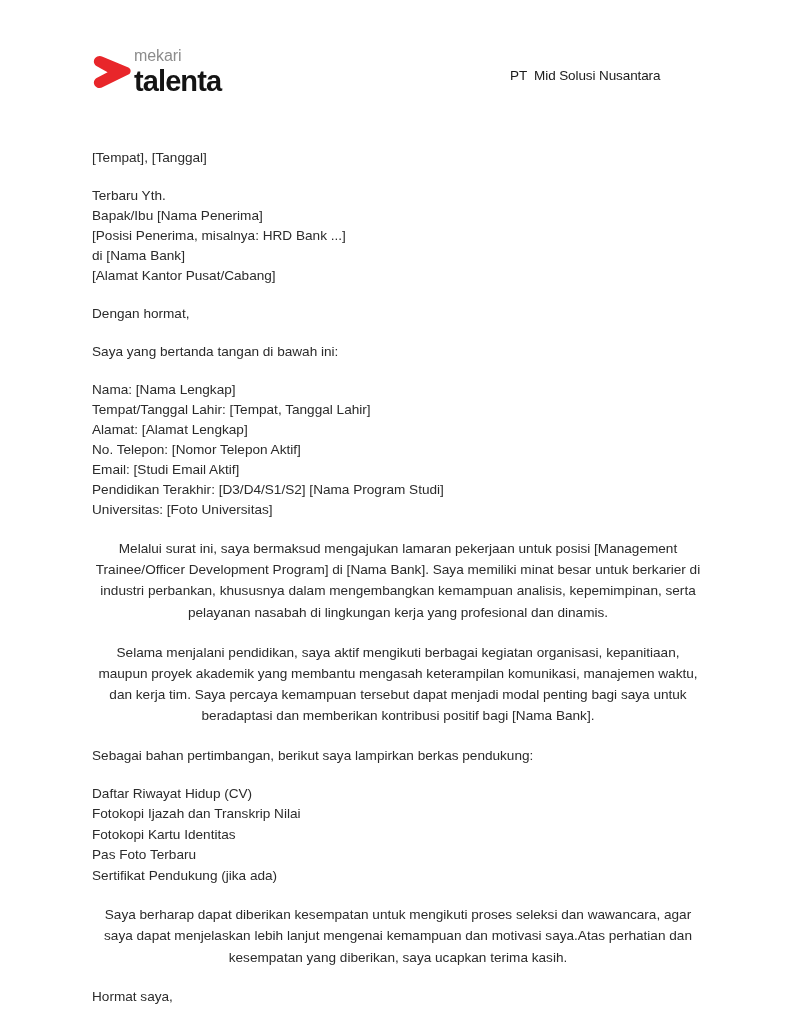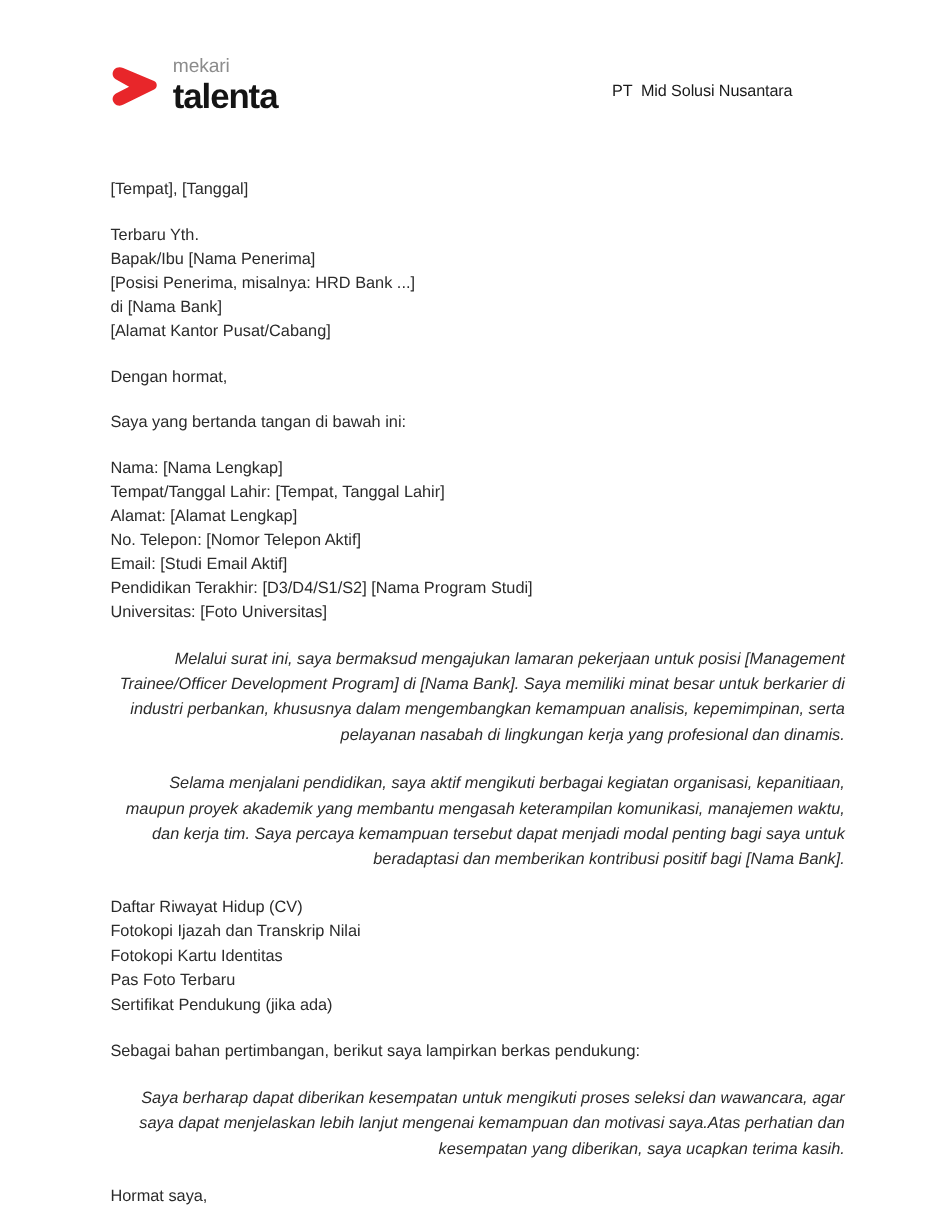--- a/index.html
+++ b/index.html
@@ -31,21 +31,20 @@
     width: 610px;
     height: 62px;
   }
 
   .brand-logo {
     position: absolute;
     left: 0;
     top: 0;
     display: flex;
     align-items: center;
-    gap: 10px;
   }
 
   .brand-mark {
     width: 42px;
     height: 40px;
     flex: none;
     display: block;
   }
 
   .brand-words {
@@ -100,22 +99,21 @@
     line-height: 20px;
     white-space: pre-wrap;
     color: #2b2b2b;
   }
 
   .para {
     font-size: 13.6px;
     line-height: 21.2px;
     color: #2b2b2b;
     margin: 0 0 19px 0;
-    text-align: right;
-    font-style: italic;
+    text-align: center;
   }
 
   .list .line { line-height: 20.5px; }
 </style>
 </head>
 <body>
 
 <div class="page">
 
   <div class="letter-header">
@@ -162,30 +160,30 @@
       <div class="line">No. Telepon: [Nomor Telepon Aktif]</div>
       <div class="line">Email: [Studi Email Aktif]</div>
       <div class="line">Pendidikan Terakhir: [D3/D4/S1/S2] [Nama Program Studi]</div>
       <div class="line">Universitas: [Foto Universitas]</div>
     </div>
 
     <p class="para">Melalui surat ini, saya bermaksud mengajukan lamaran pekerjaan untuk posisi [Management Trainee/Officer Development Program] di [Nama Bank]. Saya memiliki minat besar untuk berkarier di industri perbankan, khususnya dalam mengembangkan kemampuan analisis, kepemimpinan, serta pelayanan nasabah di lingkungan kerja yang profesional dan dinamis.</p>
 
     <p class="para">Selama menjalani pendidikan, saya aktif mengikuti berbagai kegiatan organisasi, kepanitiaan, maupun proyek akademik yang membantu mengasah keterampilan komunikasi, manajemen waktu, dan kerja tim. Saya percaya kemampuan tersebut dapat menjadi modal penting bagi saya untuk beradaptasi dan memberikan kontribusi positif bagi [Nama Bank].</p>
 
+    <div class="block">
+      <div class="line">Sebagai bahan pertimbangan, berikut saya lampirkan berkas pendukung:</div>
+    </div>
+
     <div class="block list">
       <div class="line">Daftar Riwayat Hidup (CV)</div>
       <div class="line">Fotokopi Ijazah dan Transkrip Nilai</div>
       <div class="line">Fotokopi Kartu Identitas</div>
       <div class="line">Pas Foto Terbaru</div>
       <div class="line">Sertifikat Pendukung (jika ada)</div>
-    </div>
-
-    <div class="block">
-      <div class="line">Sebagai bahan pertimbangan, berikut saya lampirkan berkas pendukung:</div>
     </div>
 
     <p class="para">Saya berharap dapat diberikan kesempatan untuk mengikuti proses seleksi dan wawancara, agar saya dapat menjelaskan lebih lanjut mengenai kemampuan dan motivasi saya.Atas perhatian dan kesempatan yang diberikan, saya ucapkan terima kasih.</p>
 
     <div class="block">
       <div class="line">Hormat saya,</div>
     </div>
 
   </div>
 </div>

